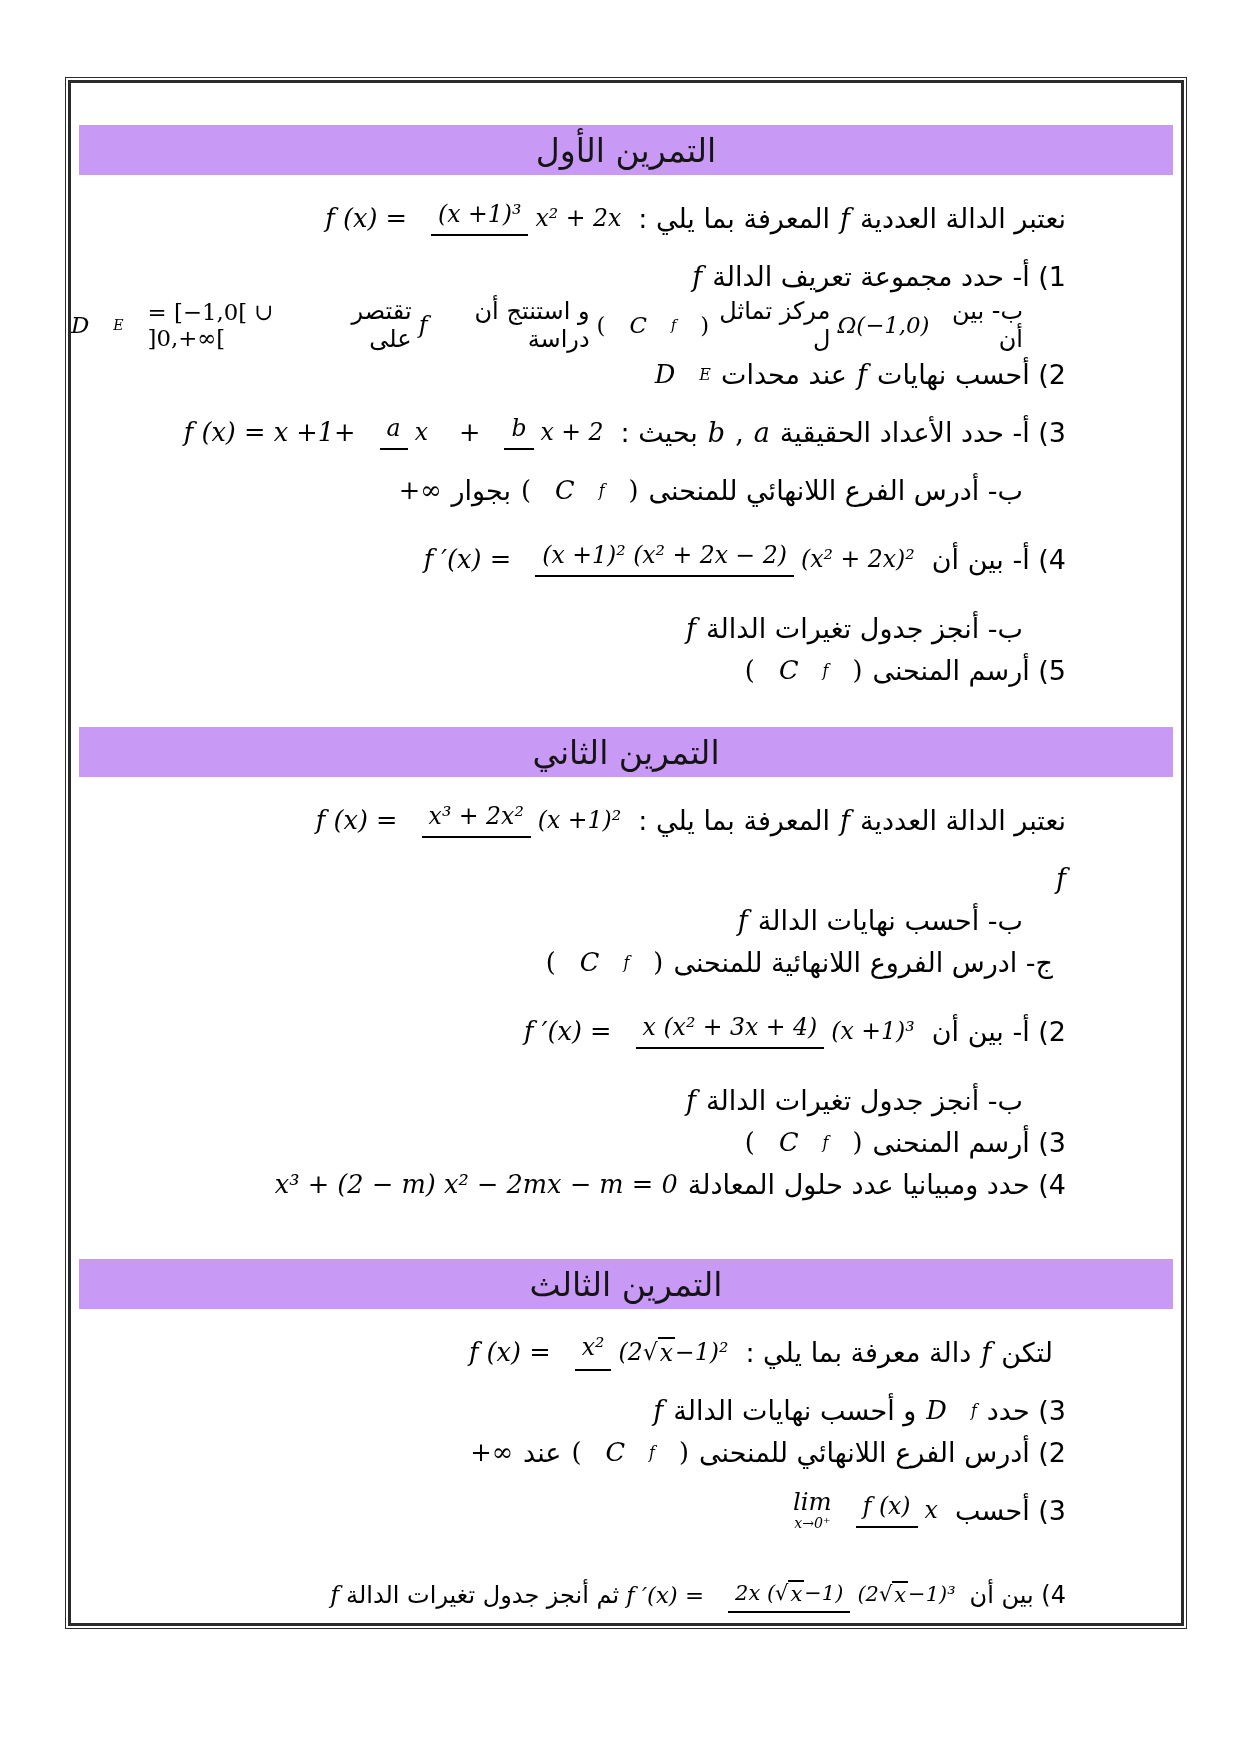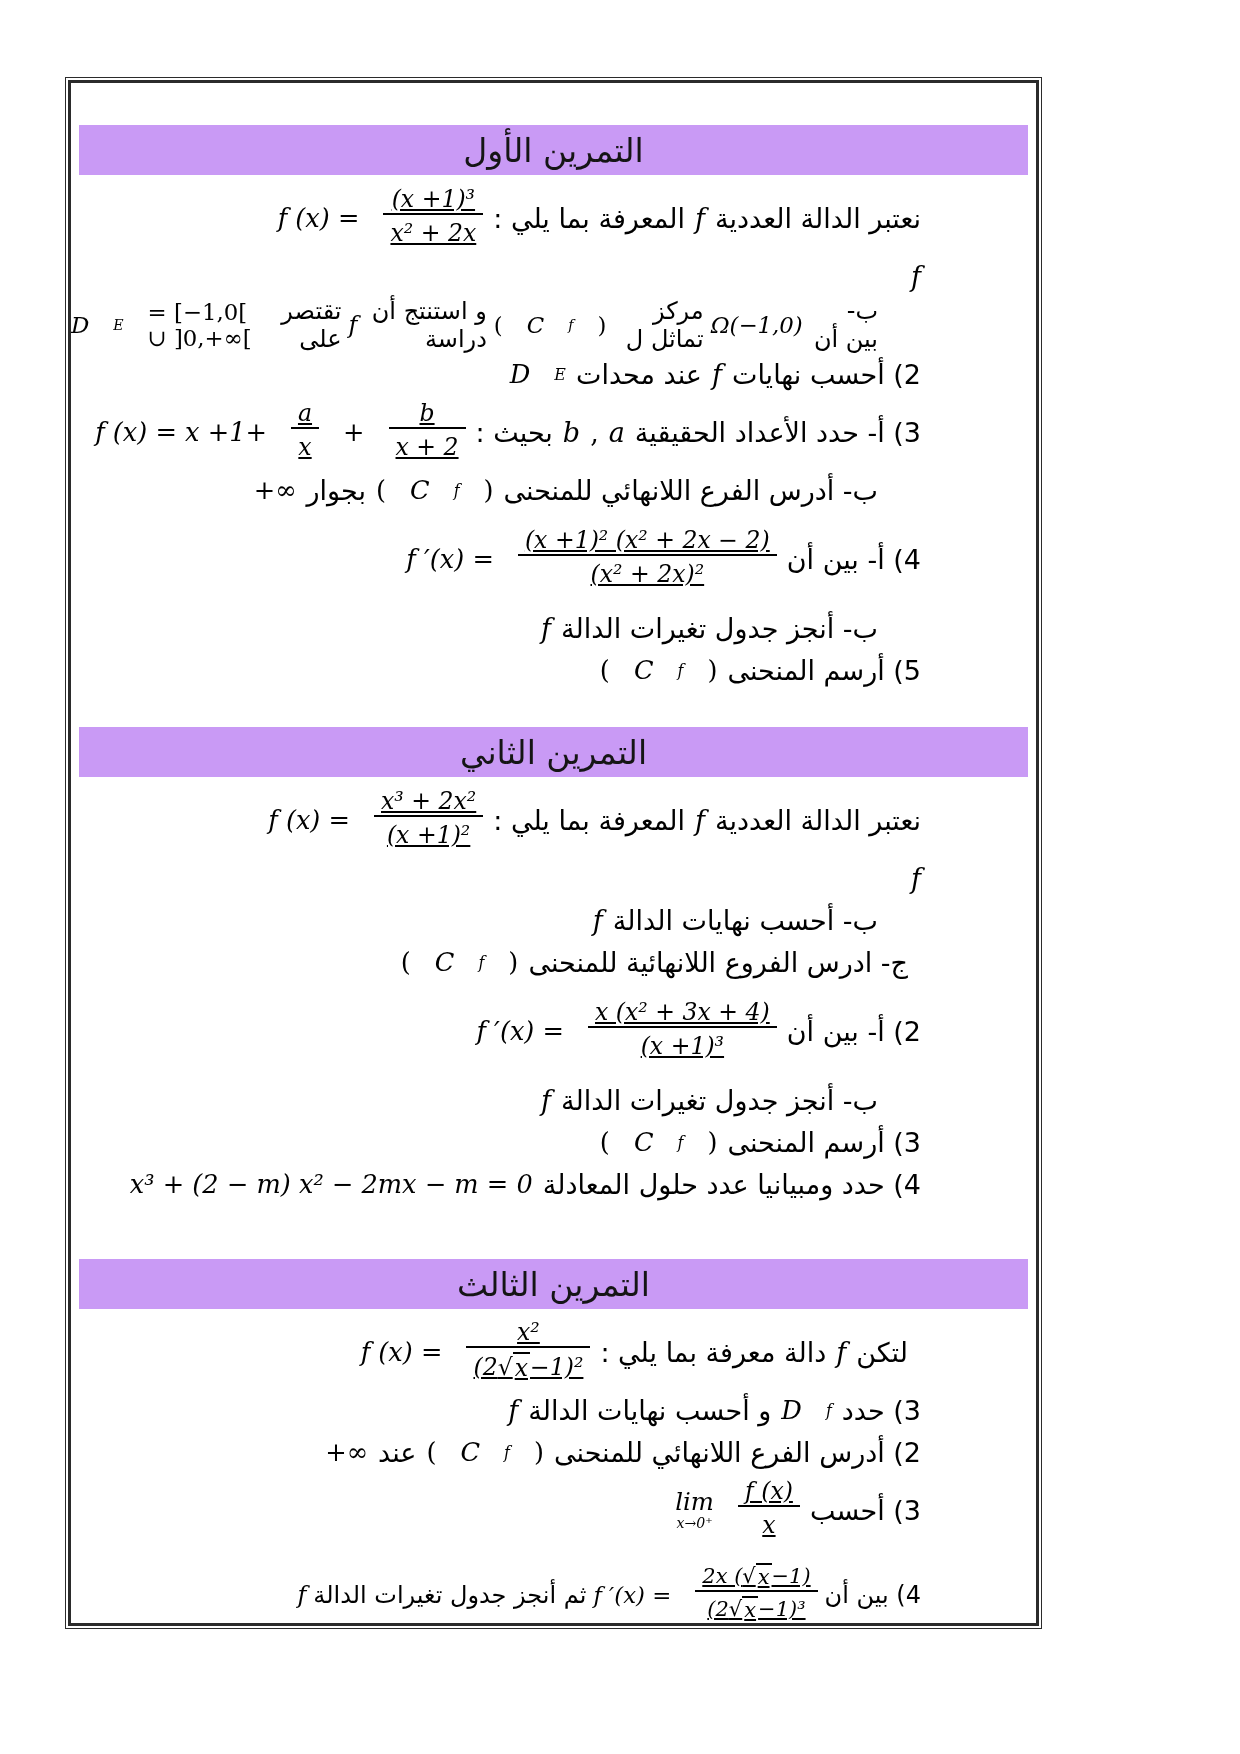--- a/index.html
+++ b/index.html
@@ -1,21 +1,21 @@
 <!DOCTYPE html>
 <html lang="ar"><head>
 <meta charset="utf-8">
 <style>
   html,body{margin:0;padding:0;}
   body{
     width:1240px;height:1754px;background:#ffffff;position:relative;
     font-family:"DejaVu Sans",sans-serif;color:#000;
   }
   .frame{
-    position:absolute;left:68px;top:80px;width:971px;height:1546px;
+    position:absolute;left:68px;top:80px;width:1116px;height:1546px;
     border:3px solid #2b2b2b;outline:1px solid #2b2b2b;outline-offset:2px;
     box-sizing:border-box;background:#fff;overflow:hidden;
   }
   .banner{
     margin:0 8px;height:50px;background:#c99af5;
     display:flex;align-items:center;justify-content:center;
   }
   .banner-title{
     font-family:"DejaVu Serif",serif;font-size:33px;color:#151515;letter-spacing:1px;
   }
@@ -25,21 +25,21 @@
     padding-right:115px;box-sizing:border-box;width:100%;
   }
   .indent2{padding-right:158px;}
   .indent3{padding-right:128px;}
   .tight{gap:7px;font-size:24px;}
   .tall{min-height:74px;}
   .xtall{min-height:96px;}
   .math{font-family:"DejaVu Serif",serif;font-style:italic;}
   .mathup{font-family:"DejaVu Serif",serif;font-style:normal;}
   .eq{display:inline-flex;align-items:center;gap:24px;direction:ltr;font-size:0.95em;}
-  .frac{display:inline-flex;flex-direction:column;align-items:stretch;text-align:center;direction:ltr;line-height:1.2;font-size:0.92em;text-decoration:underline;}
+  .frac{display:inline-flex;flex-direction:row;align-items:stretch;text-align:right;direction:ltr;line-height:1.2;font-size:0.92em;}
   .frac .num{border-bottom:2px solid #000;padding:0 7px;}
   .frac .den{padding:4px 7px;}
   .row{display:inline-flex;align-items:center;justify-content:center;}
   .sqrt{display:inline-flex;align-items:center;}
   .rad{border-top:2px solid #000;padding:0 2px;}
   sub{font-size:0.62em;}
   .limwrap{display:inline-flex;flex-direction:column;align-items:center;line-height:1;direction:ltr;}
   .limtop{font-family:"DejaVu Serif",serif;font-size:0.95em;font-style:italic;}
   .limbot{font-size:0.55em;margin-top:2px;}
   .mt44{margin-top:42px;}
@@ -63,20 +63,21 @@
     <span class="eq">
       <span class="math">f (x) =</span>
       <span class="frac">
         <span class="num math">(x +1)³</span>
         <span class="den math">x² + 2x</span>
       </span>
     </span>
   </div>
 
   <div class="line">
+    <span>1) أ-  حدد مجموعة تعريف الدالة</span>
     <span class="math">f</span>
   </div>
 
   <div class="line indent2 tight">
     <span>ب-  بين أن</span>
     <span class="math eq">Ω(−1,0)</span>
     <span>مركز تماثل ل</span>
     <span class="eq">
         <span class="mathup">(</span>
         <span class="math">C</span>

